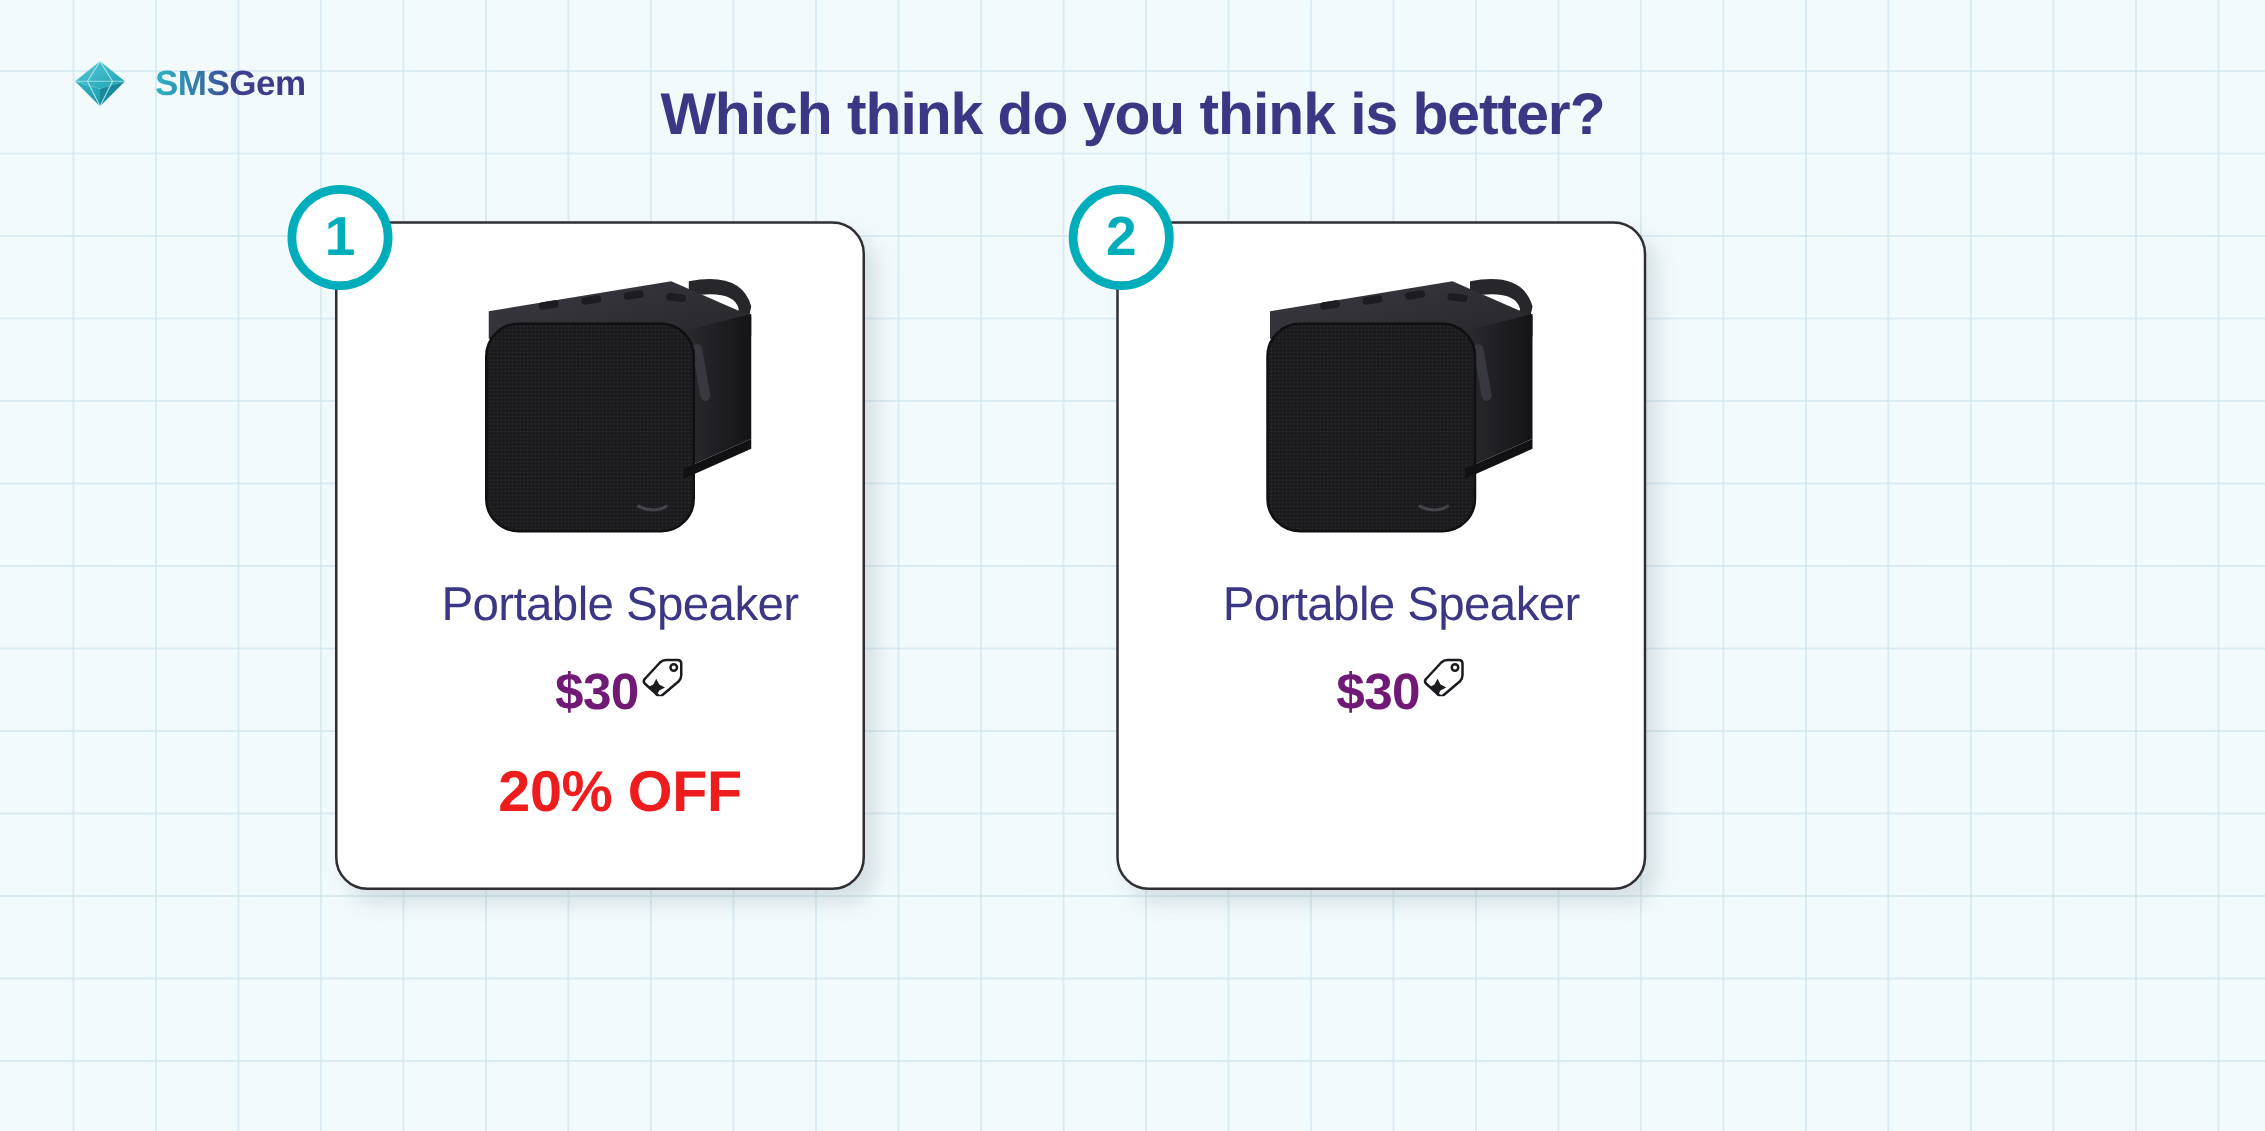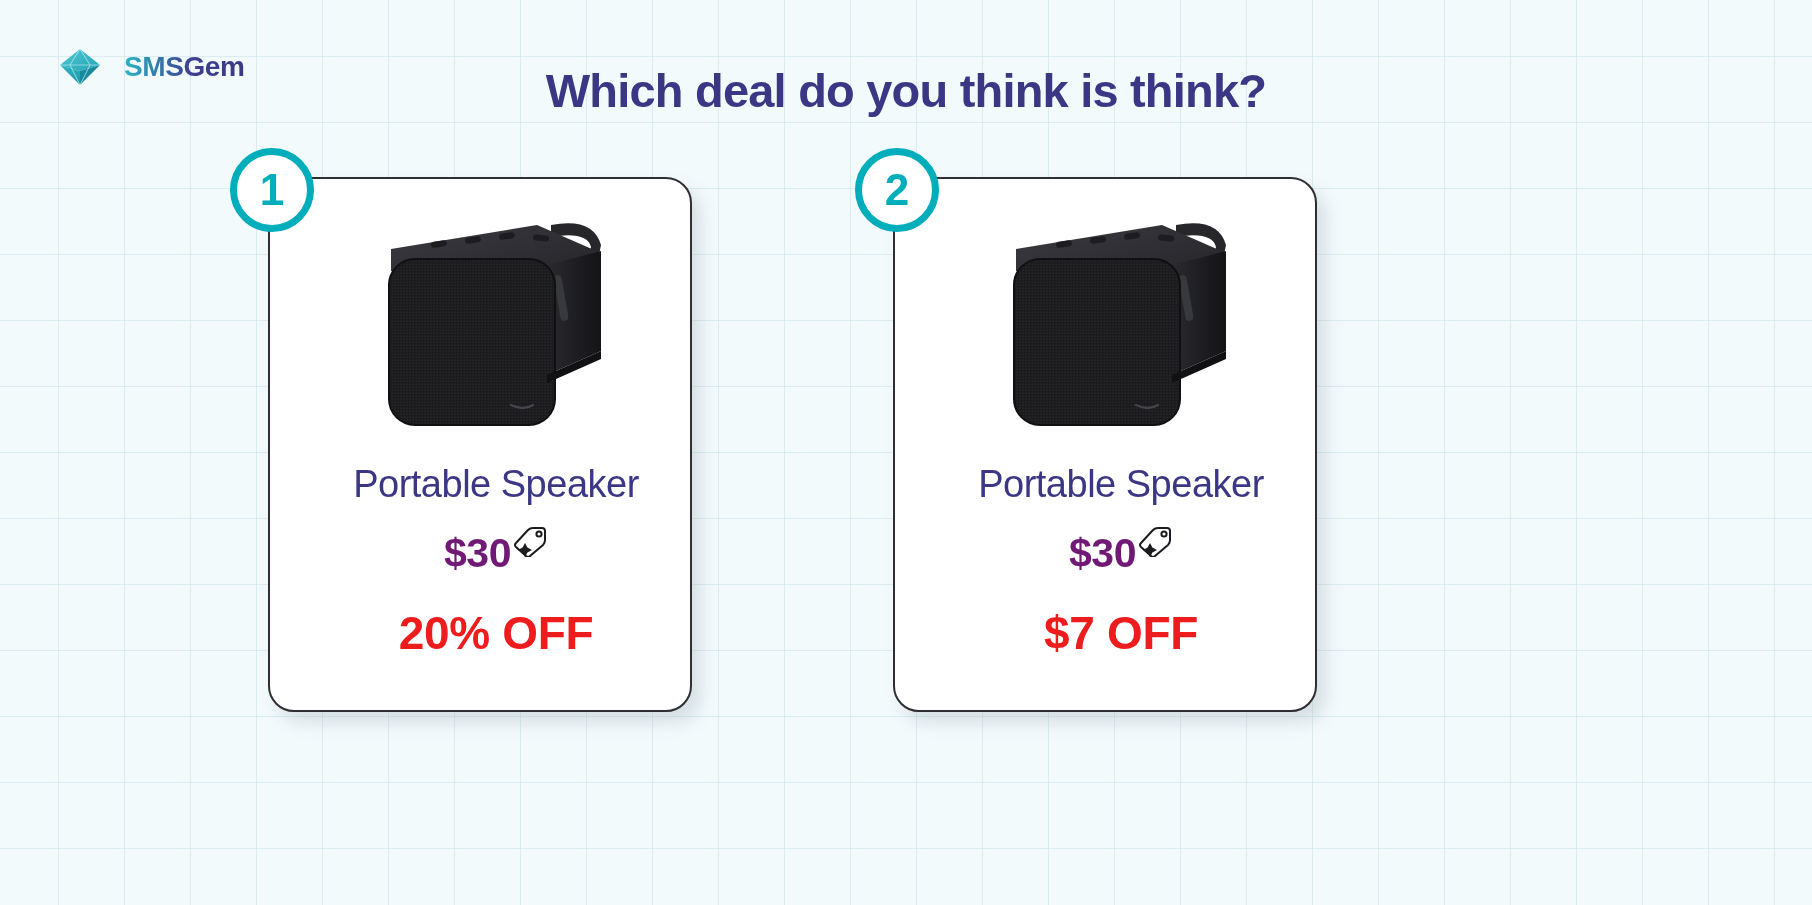--- a/index.html
+++ b/index.html
@@ -175,21 +175,21 @@
         <polygon points="3,21 23,27 23,41" fill="url(#gemBot)"></polygon>
         <polygon points="43,21 23,27 23,41" fill="#17899c"></polygon>
         <polyline points="23,5 13,21 23,41" fill="none" stroke="#bfeaf0" stroke-width="0.9" opacity="0.85"></polyline>
         <polyline points="23,5 33,21 23,41" fill="none" stroke="#bfeaf0" stroke-width="0.9" opacity="0.85"></polyline>
         <line x1="3" y1="21" x2="43" y2="21" stroke="#bfeaf0" stroke-width="0.9" opacity="0.7"></line>
       </svg>
     </span>
     <span class="wordmark">SMSGem</span>
   </div>
 
-  <div id="headline">Which deal do you think is think?</div>
+  <div id="headline">Which think do you think is better?</div>
 
   <div class="card" id="card-1">
     <div class="card-body">
       <div class="product-image">
         <svg viewBox="0 0 270 232" xmlns="http://www.w3.org/2000/svg">
           <defs>
             <pattern id="mesh1" width="3" height="3" patternUnits="userSpaceOnUse">
               <rect width="3" height="3" fill="#1b1b1e"></rect>
               <circle cx="1.1" cy="1.1" r="0.62" fill="#34343a"></circle>
             </pattern>
@@ -270,18 +270,17 @@
       <div class="price-row">
         <span class="price">$30</span>
         <span class="tag-icon">
           <svg viewBox="0 0 36 32" xmlns="http://www.w3.org/2000/svg">
             <path d="M4 18 L16 5 Q18 3 21 3 L30 3 Q33 3 33 6 L33 15 Q33 18 31 20 L18 31 Q16 33 14 31 L4 22 Q2 20 4 18 Z" fill="none" stroke="#1b1b20" stroke-width="2"></path>
             <circle cx="27" cy="9" r="2.6" fill="none" stroke="#1b1b20" stroke-width="2"></circle>
             <path d="M13 18 l2.4 4.6 l4.6 2.4 l-4.6 2.4 l-2.4 4.6 l-2.4 -4.6 l-4.6 -2.4 l4.6 -2.4 Z" fill="#1b1b20"></path>
           </svg>
         </span>
       </div>
-      <div class="discount">$7 OFF</div>
     </div>
   </div>
   <div class="badge" id="badge-2">2</div>
 
 </div>
 
 </body></html>

